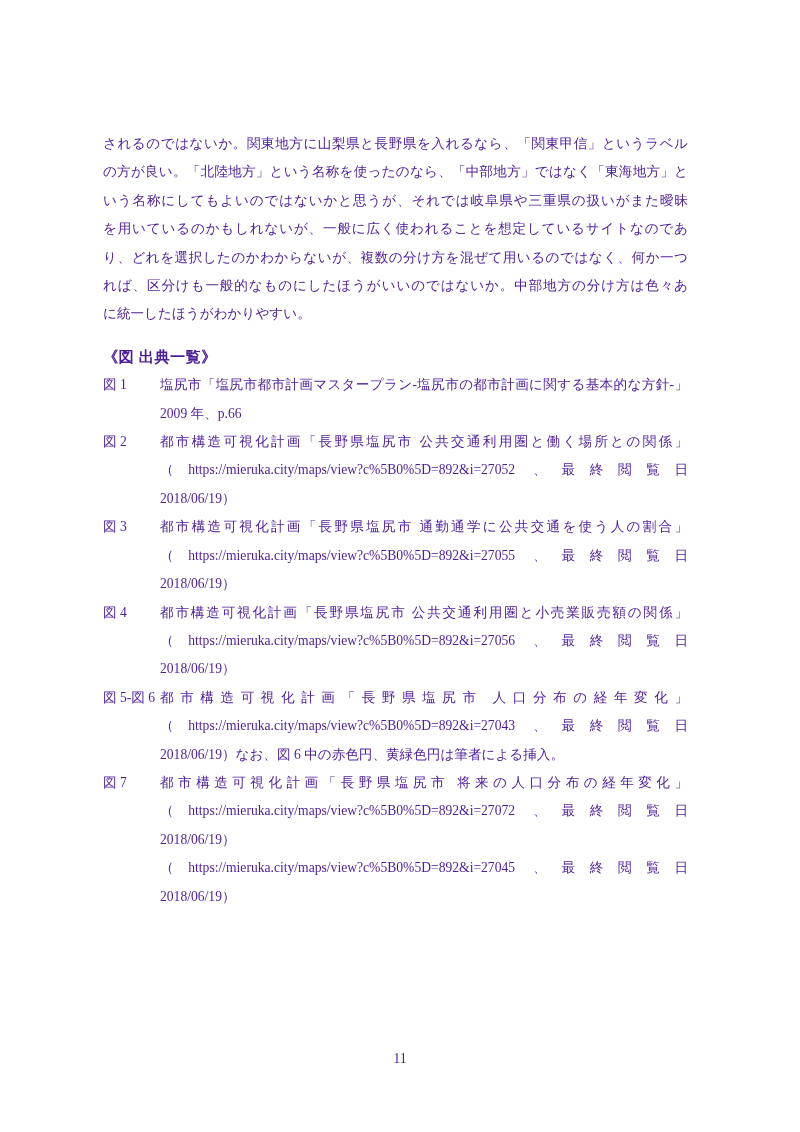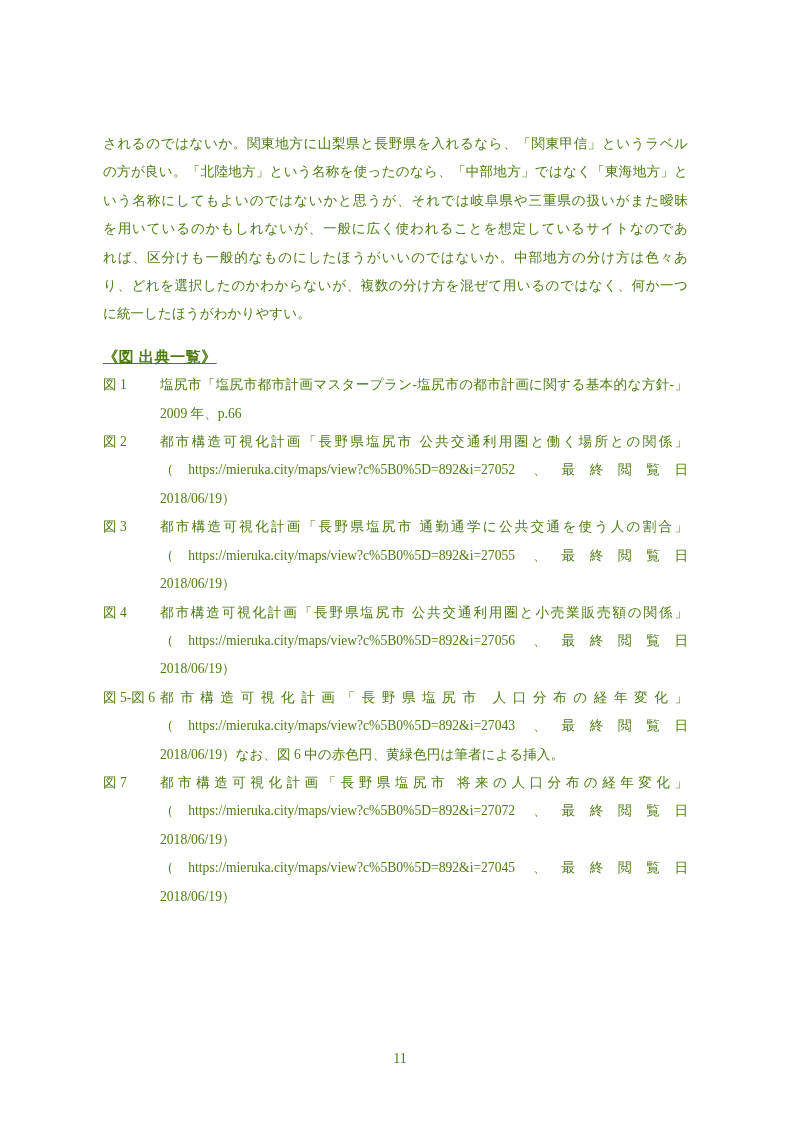--- a/index.html
+++ b/index.html
@@ -5,21 +5,21 @@
   html, body {
     margin: 0;
     padding: 0;
     background: #ffffff;
   }
   .page {
     position: relative;
     width: 800px;
     height: 1132px;
     background: #ffffff;
-    color: #4d7c0f;
+    color: #4c1d95;
     font-family: "Liberation Serif", "DejaVu Serif", serif;
     font-size: 13.6px;
     line-height: 28.4px;
     overflow: hidden;
   }
   .content {
     position: absolute;
     left: 103px;
     top: 130px;
     width: 585px;
@@ -29,21 +29,20 @@
     text-align: justify;
     text-align-last: justify;
   }
   .heading {
     font-family: "Liberation Sans", "DejaVu Sans", sans-serif;
     font-weight: 700;
     font-size: 15.2px;
     line-height: 28.4px;
     margin: 14px 0 0 0;
     letter-spacing: 0.4px;
-    text-decoration: underline;
   }
   .src-item { margin: 0; }
   .src-line1 { display: flex; }
   .src-label {
     flex: 0 0 auto;
     min-width: 57px;
     white-space: nowrap;
   }
   .src-title {
     flex: 1 1 auto;
@@ -66,22 +65,22 @@
 <body>
 
 <div class="page">
   <div class="content">
 
     <div class="paragraph">
       <div class="tline just">されるのではないか。関東地方に山梨県と長野県を入れるなら、「関東甲信」というラベル</div>
       <div class="tline just">の方が良い。「北陸地方」という名称を使ったのなら、「中部地方」ではなく「東海地方」と</div>
       <div class="tline just">いう名称にしてもよいのではないかと思うが、それでは岐阜県や三重県の扱いがまた曖昧</div>
       <div class="tline just">を用いているのかもしれないが、一般に広く使われることを想定しているサイトなのであ</div>
+      <div class="tline just">り、どれを選択したのかわからないが、複数の分け方を混ぜて用いるのではなく、何か一つ</div>
       <div class="tline just">れば、区分けも一般的なものにしたほうがいいのではないか。中部地方の分け方は色々あ</div>
-      <div class="tline just">り、どれを選択したのかわからないが、複数の分け方を混ぜて用いるのではなく、何か一つ</div>
       <div class="tline">に統一したほうがわかりやすい。</div>
     </div>
 
     <div class="heading">《図 出典一覧》</div>
 
     <div class="source-list">
 
       <div class="src-item">
         <div class="src-line1">
           <span class="src-label">図 1</span>

